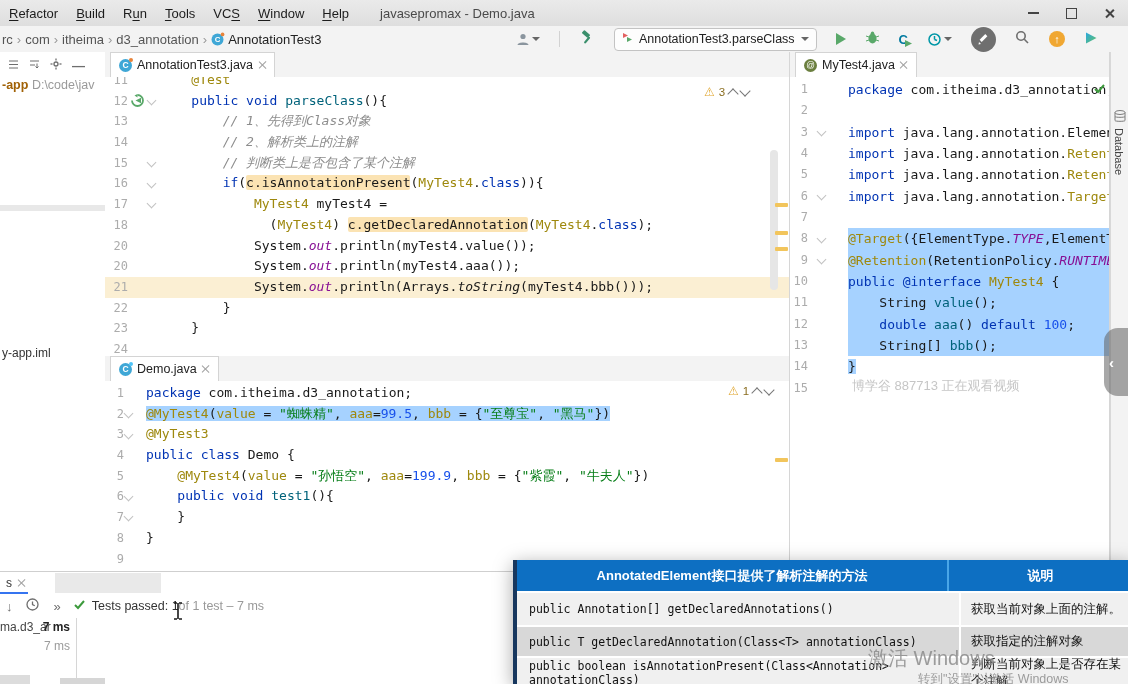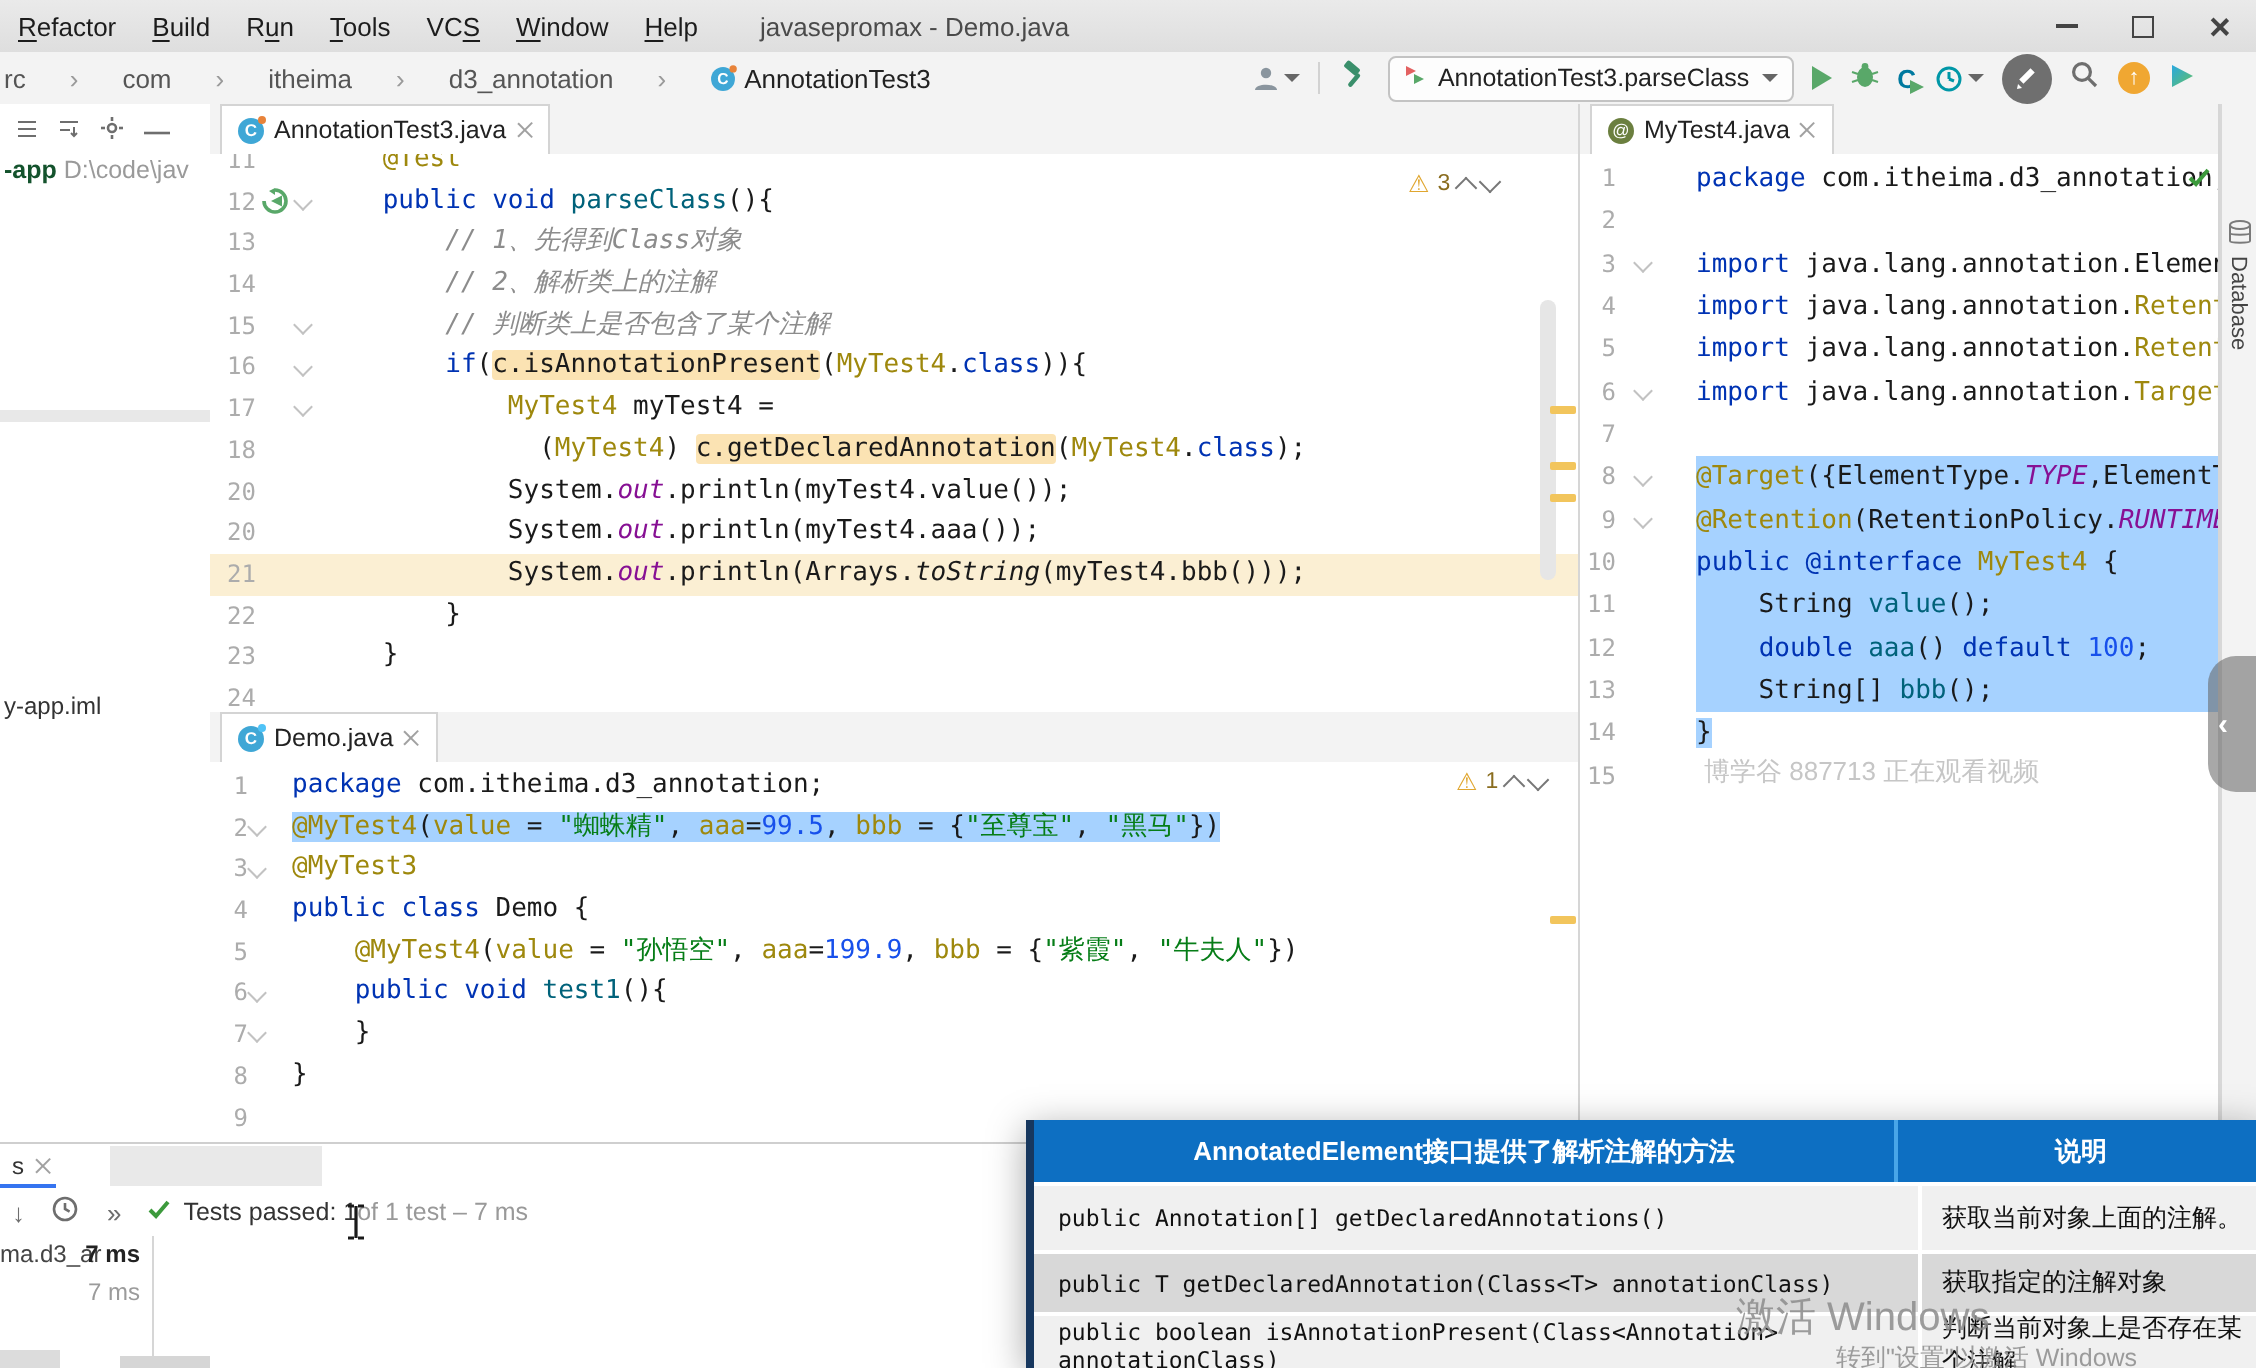--- a/index.html
+++ b/index.html
@@ -15,36 +15,36 @@
   .apptitle{margin-left:22px;color:#4a4a4a;}
   .wincontrols{position:absolute;right:0;top:0;height:26px;display:flex;}
   .winbtn{width:38px;height:26px;display:flex;align-items:center;justify-content:center;}
   .gl-min{width:11px;height:2px;background:#444;}
   .gl-max{width:9px;height:9px;border:1.4px solid #444;}
   .gl-close{position:relative;width:11px;height:11px;}
   .gl-close::before,.gl-close::after{content:"";position:absolute;left:5px;top:0;width:1.6px;height:11px;background:#444;}
   .gl-close::before{transform:rotate(45deg);} .gl-close::after{transform:rotate(-45deg);}
   
   .toolbar{position:absolute;left:0;top:26px;width:1128px;height:26px;background:#F3F3F3;border-bottom:1px solid #D4D4D4;}
-  .crumbs{position:absolute;left:2px;top:0;height:26px;display:flex;align-items:center;gap:22px;white-space:nowrap;justify-content:flex-end;}
+  .crumbs{position:absolute;left:2px;top:0;height:26px;display:flex;align-items:center;gap:4px;white-space:nowrap;justify-content:flex-end;}
   .crumb{color:#555;} .crumb-sep{color:#9a9a9a;}
   .crumb-leaf{color:#222;display:flex;align-items:center;gap:4px;}
-  .rightcluster{position:absolute;right:30px;top:0;height:26px;display:flex;align-items:center;gap:9px;}
+  .rightcluster{position:absolute;right:30px;top:0;height:26px;display:flex;align-items:center;gap:19px;}
   .tbsep{width:1px;height:16px;background:#D2D2D2;}
   .combo{display:flex;align-items:center;gap:6px;border:1px solid #C3C3C3;background:#FDFDFD;
          border-radius:4px;height:21px;padding:0 7px;font-size:12.5px;color:#222;}
   .caret-down{width:0;height:0;border-left:4px solid transparent;border-right:4px solid transparent;border-top:4px solid #666;}
   .playtri{width:0;height:0;border-top:6px solid transparent;border-bottom:6px solid transparent;border-left:10px solid #59A869;}
   .pencil-circle{width:25px;height:25px;border-radius:50%;background:#6F6F6F;display:flex;align-items:center;justify-content:center;}
   .upd-circle{width:16px;height:16px;border-radius:50%;background:#F0A732;color:#fff;font-size:11px;line-height:16px;text-align:center;font-weight:bold;}
   
   .projpanel{position:absolute;left:0;top:52px;width:105px;height:519px;background:#FFFFFF;border-right:1px solid #D6D6D6;}
   .projhead{position:absolute;left:0;top:2px;width:100%;height:22px;display:flex;align-items:center;gap:10px;padding-left:8px;}
   .projroot{position:absolute;left:2px;top:26px;white-space:nowrap;font-size:12.5px;}
-  .projroot b{color:#14532d;} .projroot .path{color:#9a9a9a;}
+  .projroot b{color:#a16207;} .projroot .path{color:#9a9a9a;}
   .projdivider{position:absolute;left:0;top:153px;width:105px;height:6px;background:#E8E8E8;}
   .projitem2{position:absolute;left:2px;top:294px;font-size:12px;color:#333;white-space:nowrap;}
   
   .tabbar{position:absolute;background:#F3F3F3;border-bottom:1px solid #D6D6D6;display:flex;align-items:flex-end;}
   .tab{height:24px;background:#fff;border:1px solid #D4D4D4;border-bottom:none;display:flex;align-items:center;
        gap:5px;padding:0 8px;font-size:12.5px;color:#222;margin-left:5px;}
   .closex{position:relative;width:8px;height:8px;opacity:.55;}
   .closex::before,.closex::after{content:"";position:absolute;left:3.5px;top:-1px;width:1.4px;height:10px;background:#555;}
   .closex::before{transform:rotate(45deg);} .closex::after{transform:rotate(-45deg);}
   .cicon{position:relative;width:13px;height:13px;border-radius:50%;background:#3FA7D6;color:#fff;

